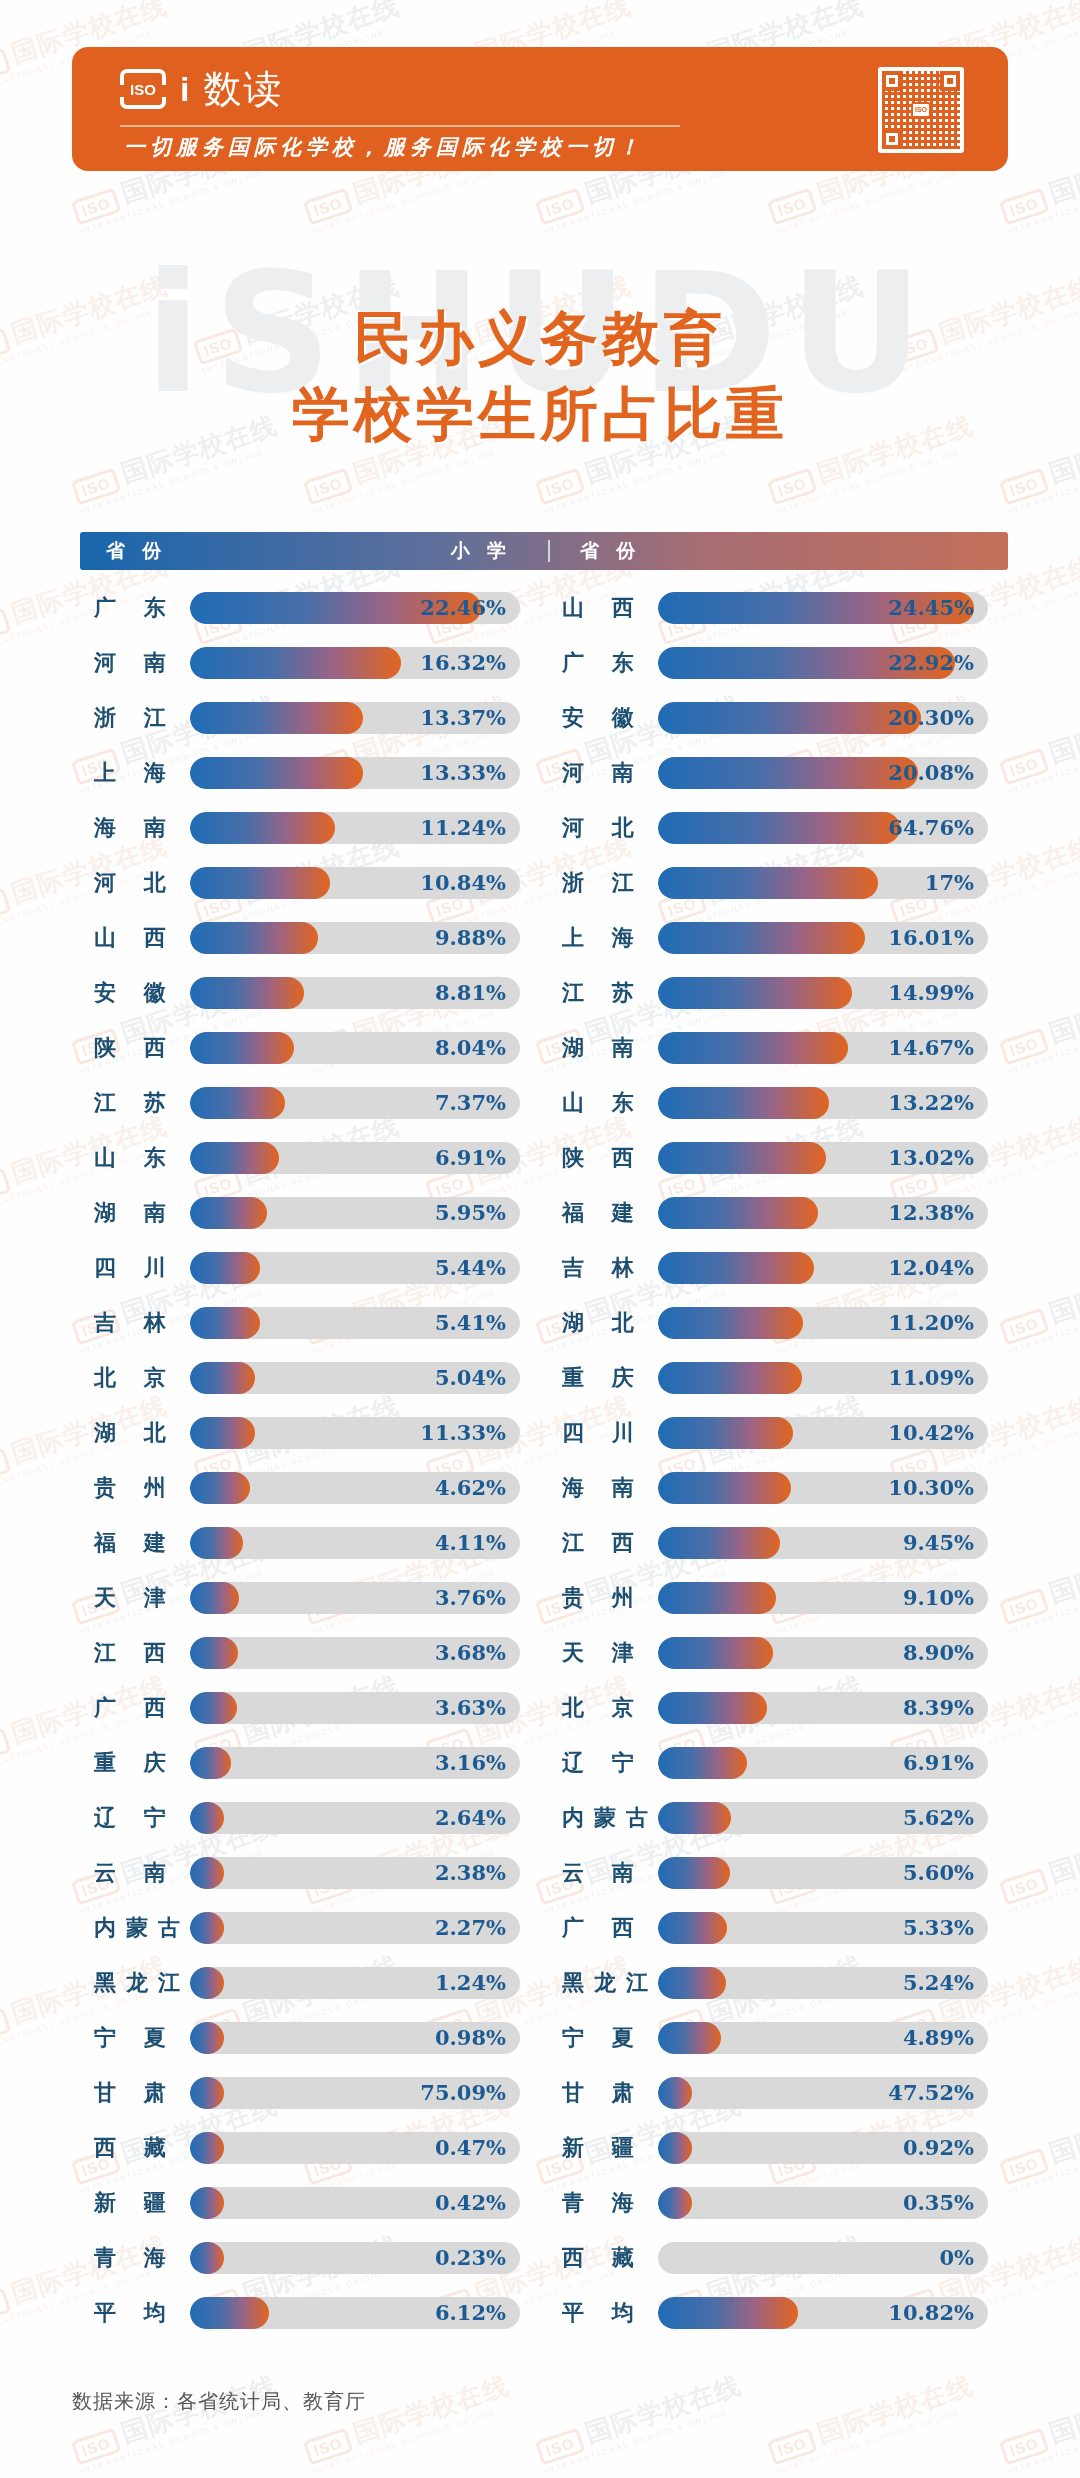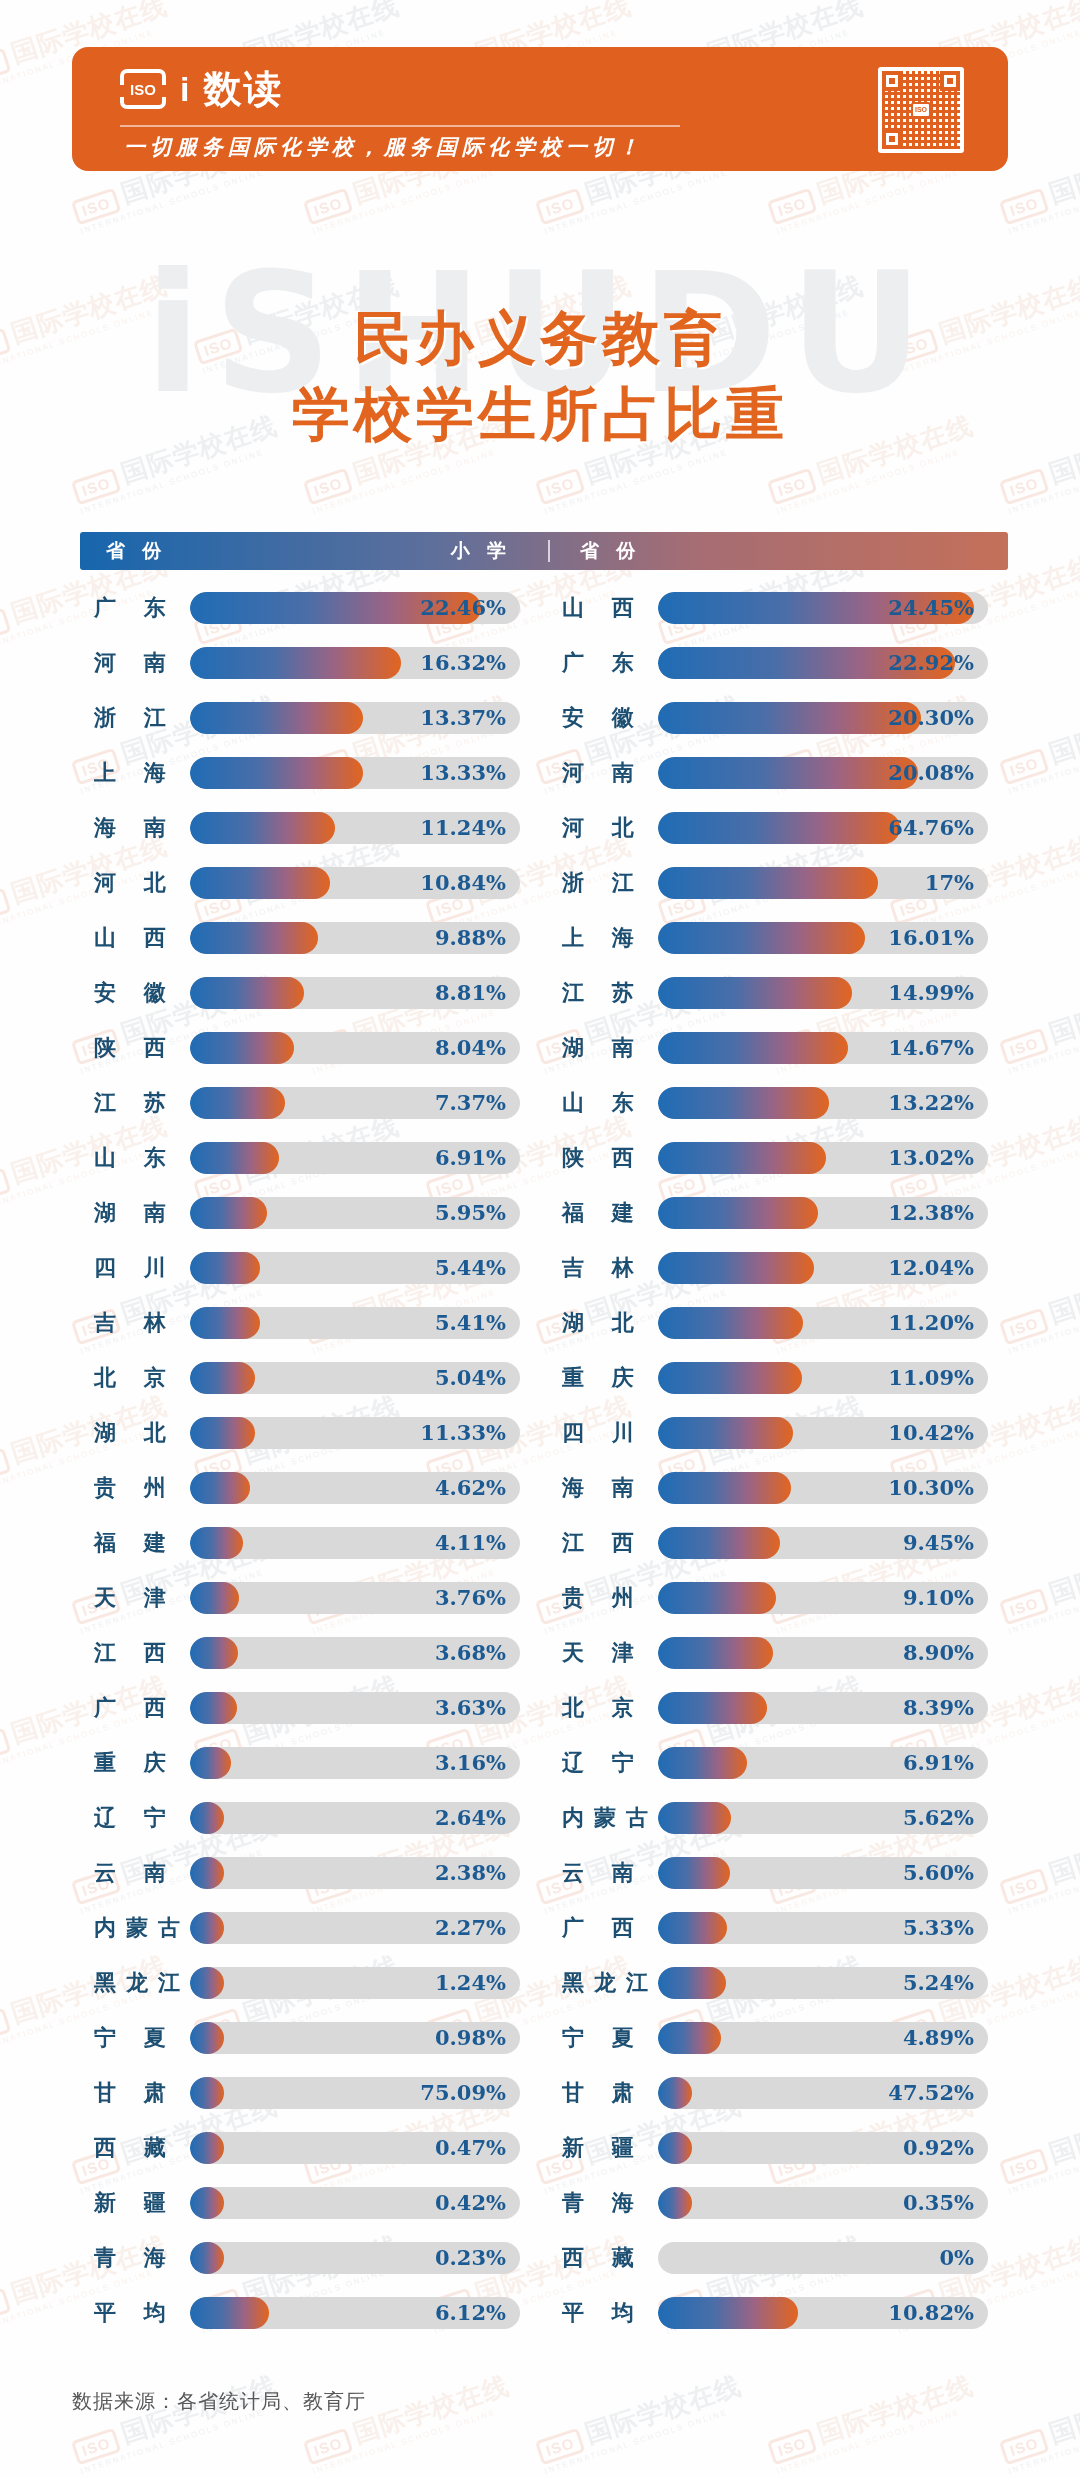--- a/index.html
+++ b/index.html
@@ -114,21 +114,21 @@
   }
   .brand-i {
     color: #fff;
     font-size: 34px;
     font-weight: bold;
     line-height: 1;
   }
   .brand-cn {
     color: #fff;
     font-size: 38px;
-    font-weight: bold;
+    font-weight: normal;
     letter-spacing: 2px;
     line-height: 1;
   }
   .banner-rule {
     position: absolute;
     left: 48px;
     top: 78px;
     width: 560px;
     height: 2px;
     background: rgba(255,255,255,0.55);

